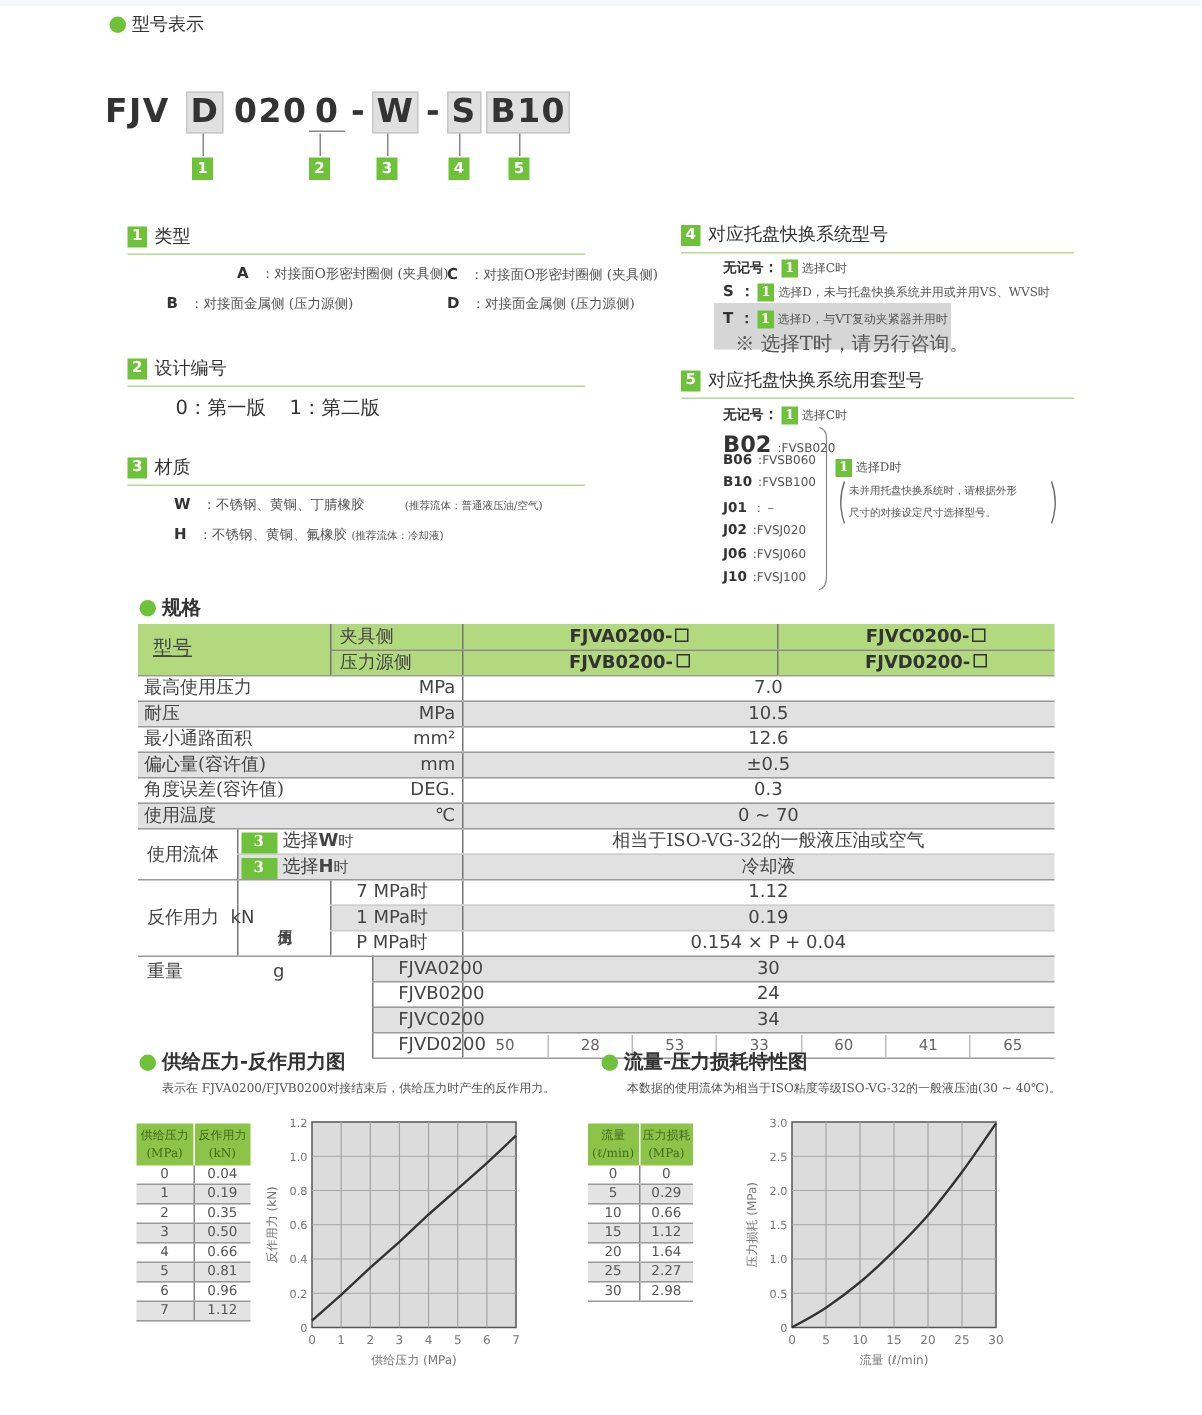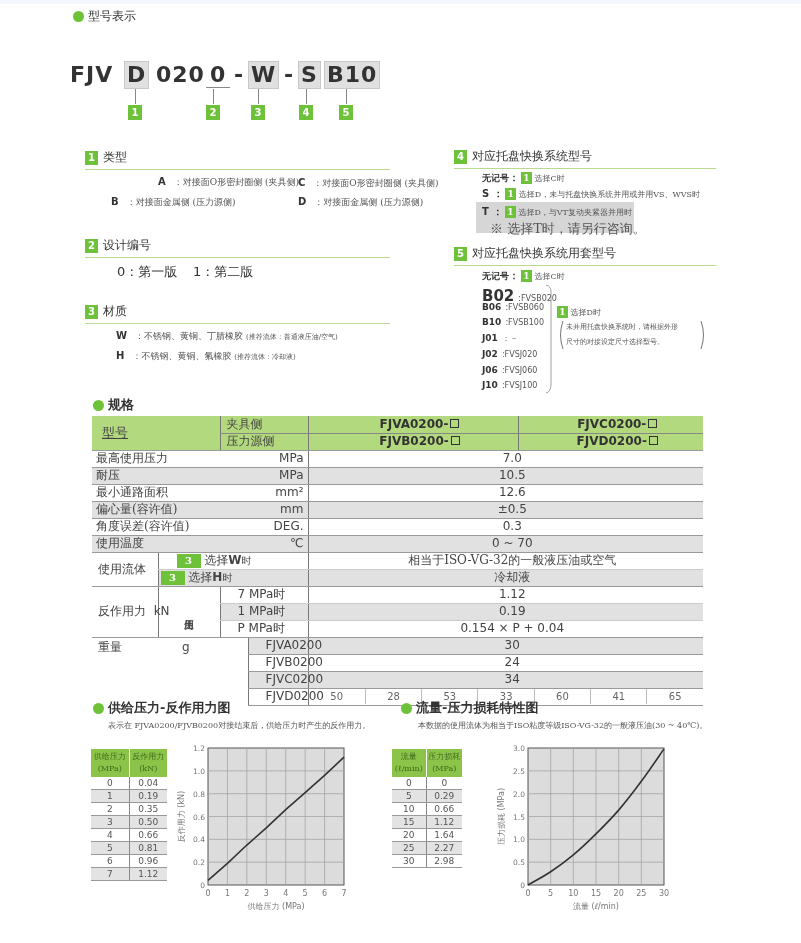--- a/index.html
+++ b/index.html
@@ -96,21 +96,21 @@
   <span class="tag">2</span>
   <span>设计编号</span>
 </div>
 <div class="ver" style="left:117px;top:263px;">0：第一版</div>
 <div class="ver" style="left:193px;top:263px;">1：第二版</div>
 
 <div class="sub-head" style="left:85px;top:303px;width:305px;">
   <span class="tag">3</span>
   <span>材质</span>
 </div>
-<div class="line-item" style="left:116px;top:330px;"><b>W</b><span>：不锈钢、黄铜、丁腈橡胶</span> <span style="font-size:7px;">(推荐流体：普通液压油/空气)</span></div>
+<div class="line-item" style="left:116px;top:330px;"><b>W</b><span>：不锈钢、黄铜、丁腈橡胶</span> <span style="font-size:7px;margin-left:24px;">(推荐流体：普通液压油/空气)</span></div>
 <div class="line-item" style="left:116px;top:350px;"><b>H</b><span>：不锈钢、黄铜、氟橡胶</span> <span style="font-size:7px;">(推荐流体：冷却液)</span></div>
 
 <div class="sub-head" style="left:454px;top:148px;width:262px;">
   <span class="tag">4</span>
   <span>对应托盘快换系统型号</span>
 </div>
 <div class="line-item" style="left:482px;top:171px;font-size:8px;"><b style="margin-right:0;font-size:9px;">无记号</b><b style="margin-right:2px;">：</b><span class="tag sm">1</span> <span>选择C时</span></div>
 <div class="line-item" style="left:482px;top:187px;font-size:8px;"><b style="margin-right:4px;">S</b><b style="margin-right:2px;">：</b><span class="tag sm">1</span> <span>选择D，未与托盘快换系统并用或并用VS、WVS时</span></div>
 <div class="abs" style="left:476px;top:202px;width:158px;height:31px;background:#d6d6d6;"></div>
 <div class="line-item" style="left:482px;top:205px;font-size:8px;"><b style="margin-right:4px;">T</b><b style="margin-right:2px;">：</b><span class="tag sm">1</span> <span>选择D，与VT复动夹紧器并用时</span></div>
@@ -196,21 +196,21 @@
     <td class="c bl" colspan="4">0.3</td>
   </tr>
   <tr>
     <td class="serif gray" colspan="3">使用温度</td>
     <td class="r gray" colspan="2">℃</td>
     <td class="c bl gray" colspan="4">0 ~ 70</td>
   </tr>
 
   <tr>
     <td class="serif" colspan="2" rowspan="2" style="padding-left:6px;">使用流体</td>
-    <td class="bl serif" colspan="3" style="padding-left:18px;border-bottom:1px solid #ccc;"><span class="tag" style="width:24px;">3</span> <span>选择</span><b style="font-family:'DejaVu Sans',sans-serif;">W</b><span style="font-size:10px;">时</span></td>
+    <td class="bl serif" colspan="3" style="padding-left:2px;border-bottom:1px solid #ccc;"><span class="tag" style="width:24px;">3</span> <span>选择</span><b style="font-family:'DejaVu Sans',sans-serif;">W</b><span style="font-size:10px;">时</span></td>
     <td class="c bl serif" colspan="4" style="border-bottom:1px solid #ccc;">相当于ISO-VG-32的一般液压油或空气</td>
   </tr>
   <tr>
     <td class="bl serif gray" colspan="3" style="padding-left:2px;"><span class="tag" style="width:24px;">3</span> <span>选择</span><b style="font-family:'DejaVu Sans',sans-serif;">H</b><span style="font-size:10px;">时</span></td>
     <td class="c bl serif gray" colspan="4">冷却液</td>
   </tr>
 
   <tr>
     <td class="serif" colspan="2" rowspan="3" style="padding-left:6px;"><span>反作用力</span>&nbsp;&nbsp;<span style="font-family:'DejaVu Sans',sans-serif;">kN</span></td>
     <td class="bl vert serif" rowspan="3" style="width:26px;">使用压力</td>

